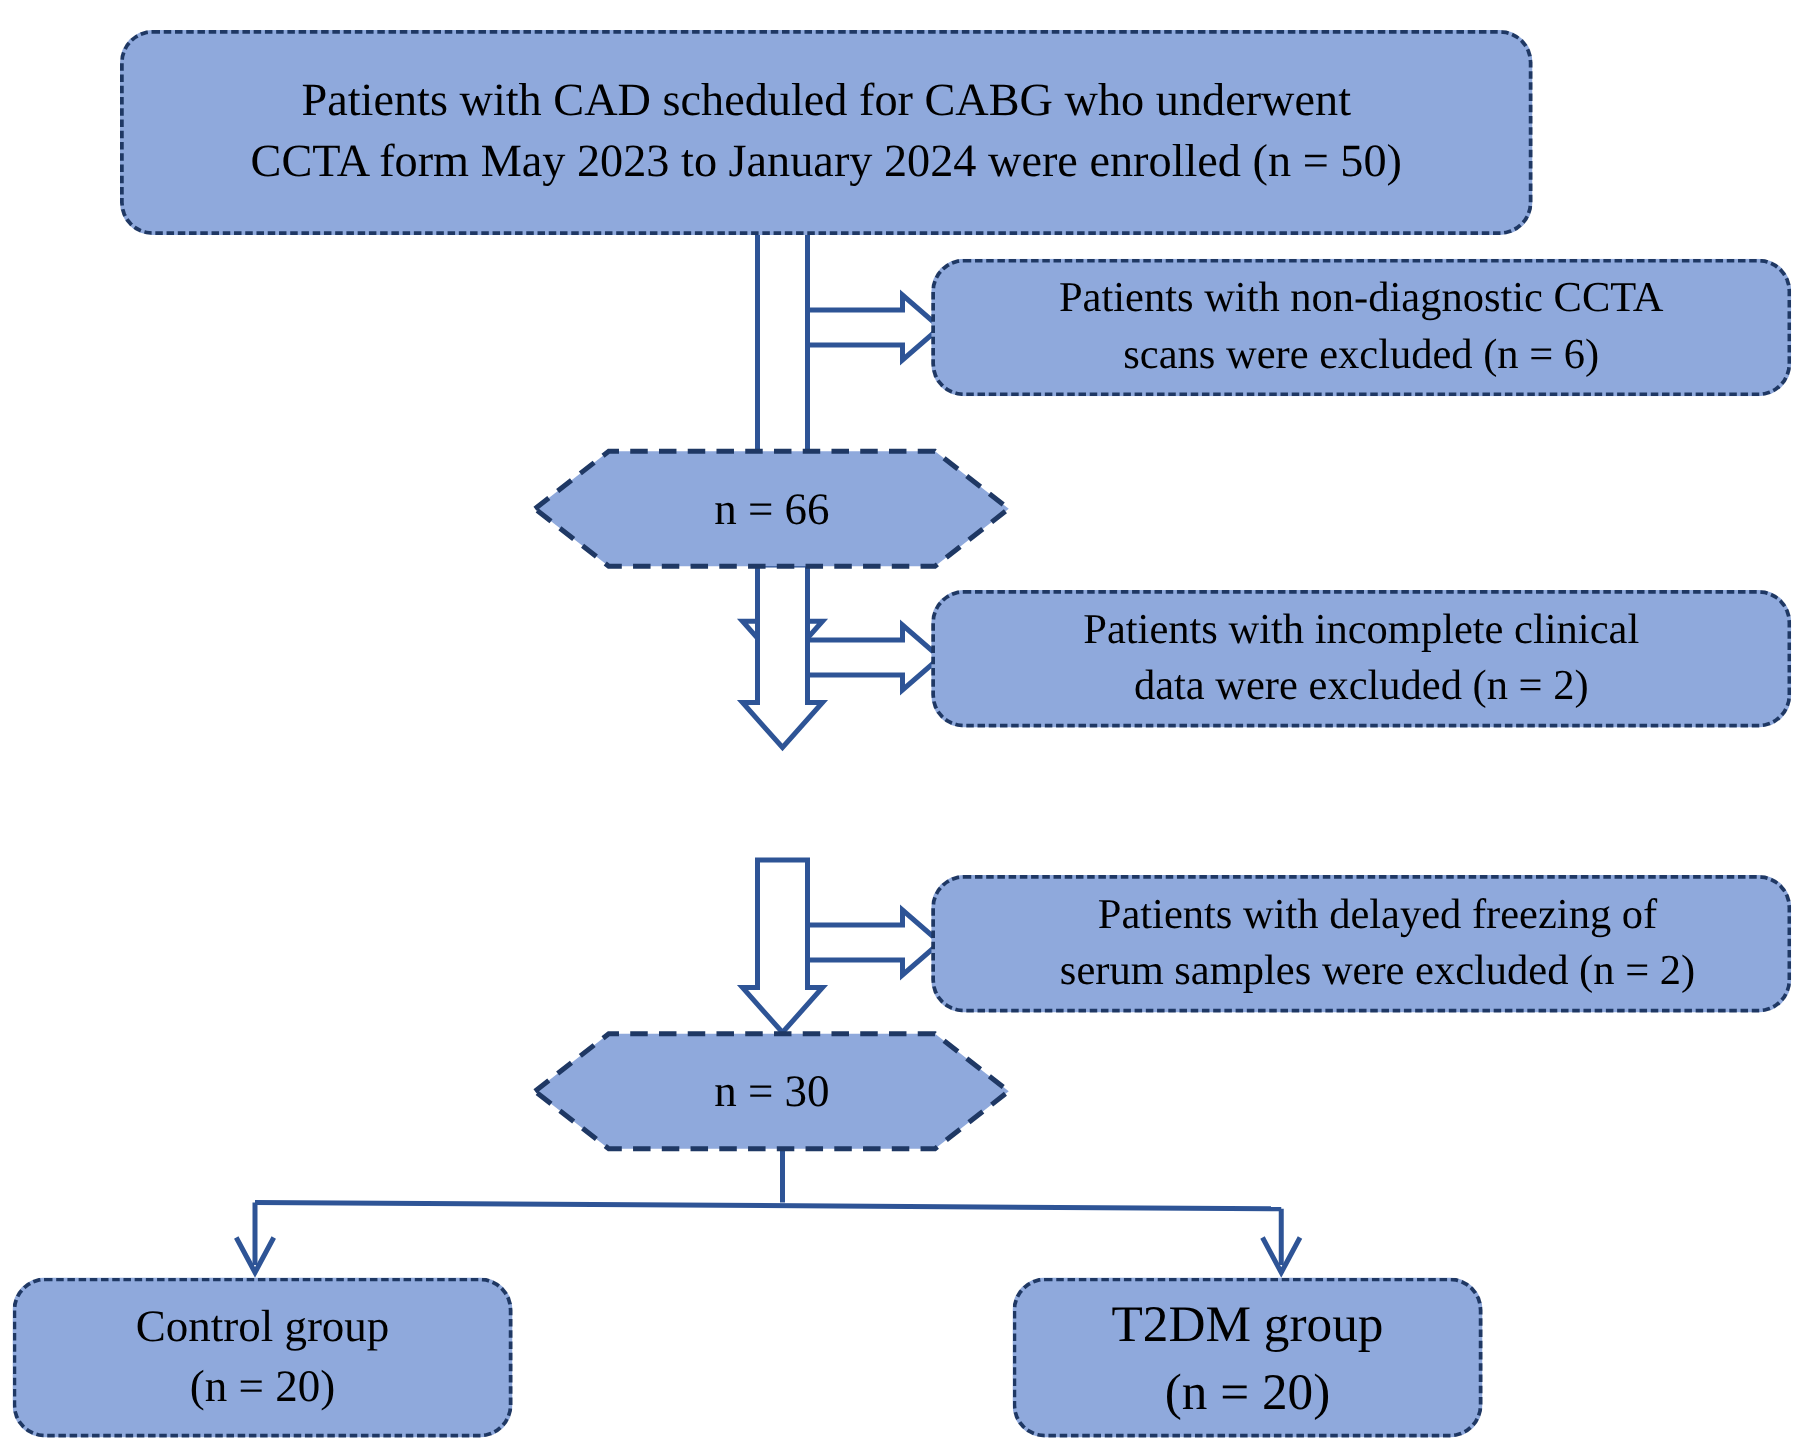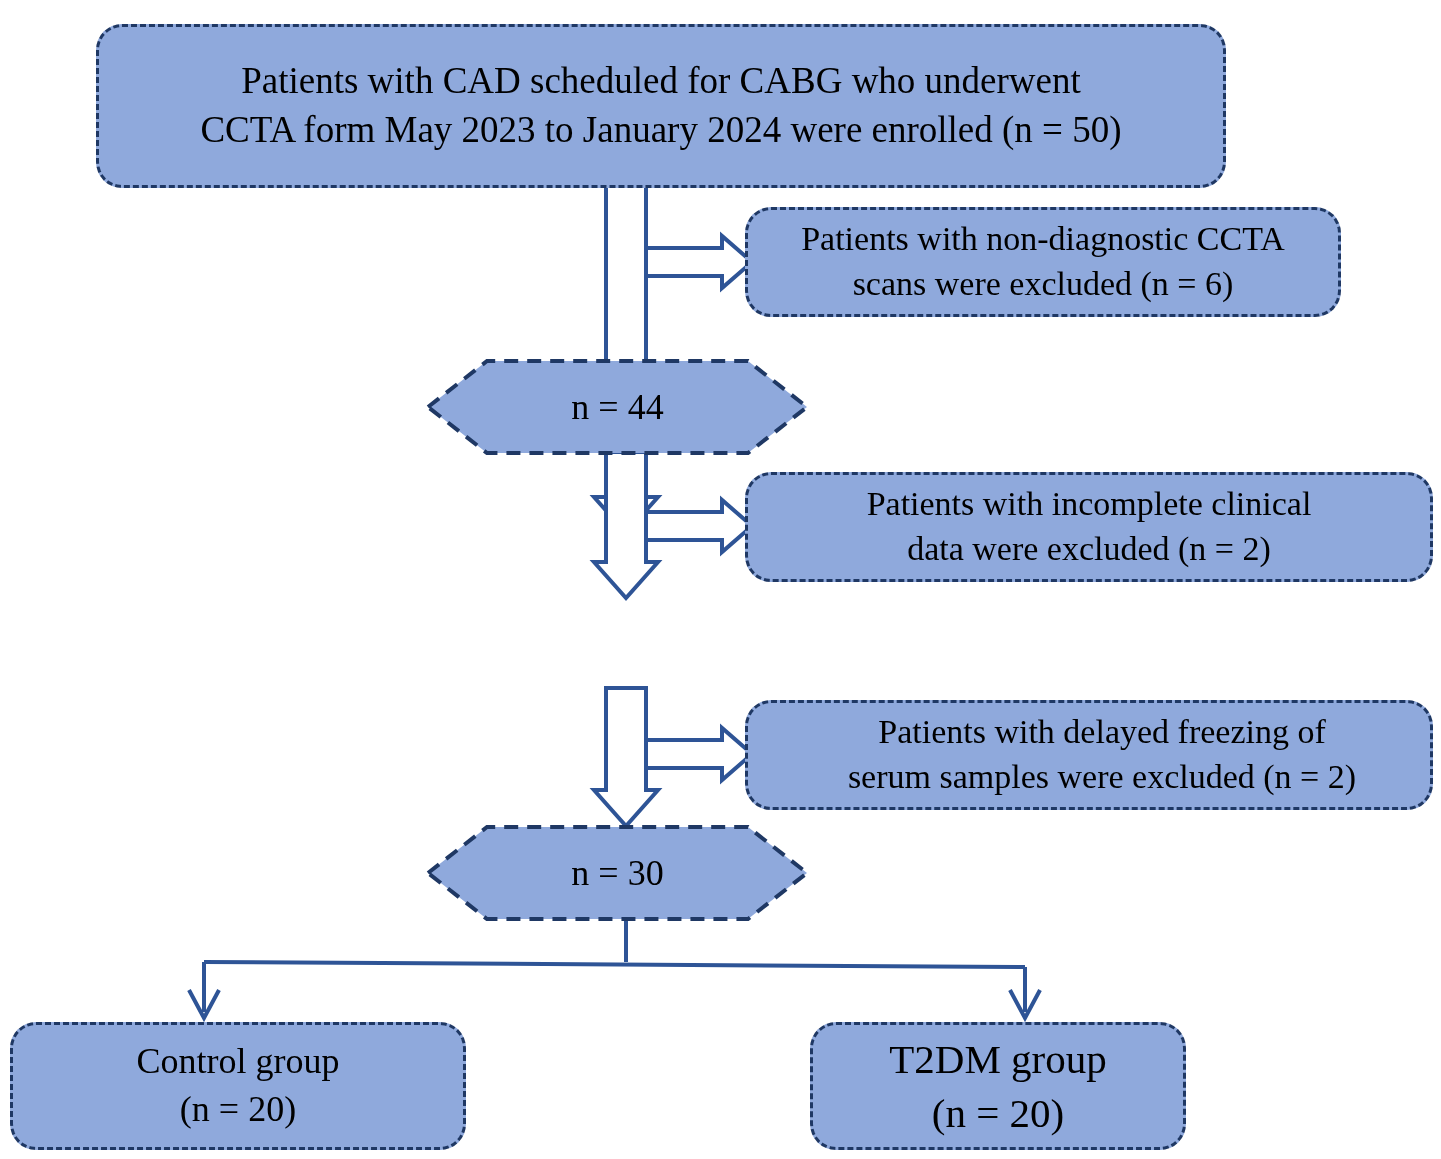--- a/index.html
+++ b/index.html
@@ -39,37 +39,37 @@
   }
 
   
   #node-enrolled {
     left: 96px;  top: 24px;
     width: 1130px; height: 164px;
     font-size: 37px;
   }
   #node-excl-1 {
     left: 745px; top: 207px;
-    width: 596px; height: 110px;
+    width: 688px; height: 110px;
     font-size: 34px;
   }
   #node-excl-2 {
     left: 745px; top: 472px;
     width: 688px; height: 110px;
     font-size: 34px;
   }
   #node-excl-3 {
     left: 745px; top: 700px;
     width: 688px; height: 110px;
     font-size: 34px;
     padding-left: 26px;
   }
   #node-control {
     left: 10px;  top: 1022px;
-    width: 456px; height: 128px;
+    width: 400px; height: 128px;
     font-size: 36px;
     border-radius: 26px;
   }
   #node-t2dm {
     left: 810px; top: 1022px;
     width: 376px; height: 128px;
     font-size: 41px;
   }
 
   
@@ -200,21 +200,21 @@
 
   <div id="node-excl-3" class="node rounded-box">
     <span class="txt">Patients with delayed freezing of
 serum samples were excluded (n = 2)</span>
   </div>
 
   <div id="hex-44" class="hex-wrap">
     <svg viewBox="0 0 385 98" xmlns="http://www.w3.org/2000/svg">
       <polygon points="3,49 62,3 323,3 382,49 323,95 62,95" fill="#8FA9DC" stroke="#1F3864" stroke-width="4" stroke-dasharray="14,9"></polygon>
     </svg>
-    <div class="hex-label">n = 44</div>
+    <div class="hex-label">n = 66</div>
   </div>
 
 
   <div id="hex-40" class="hex-wrap">
     <svg viewBox="0 0 385 98" xmlns="http://www.w3.org/2000/svg">
       <polygon points="3,49 62,3 323,3 382,49 323,95 62,95" fill="#8FA9DC" stroke="#1F3864" stroke-width="4" stroke-dasharray="14,9"></polygon>
     </svg>
     <div class="hex-label">n = 30</div>
   </div>
 

